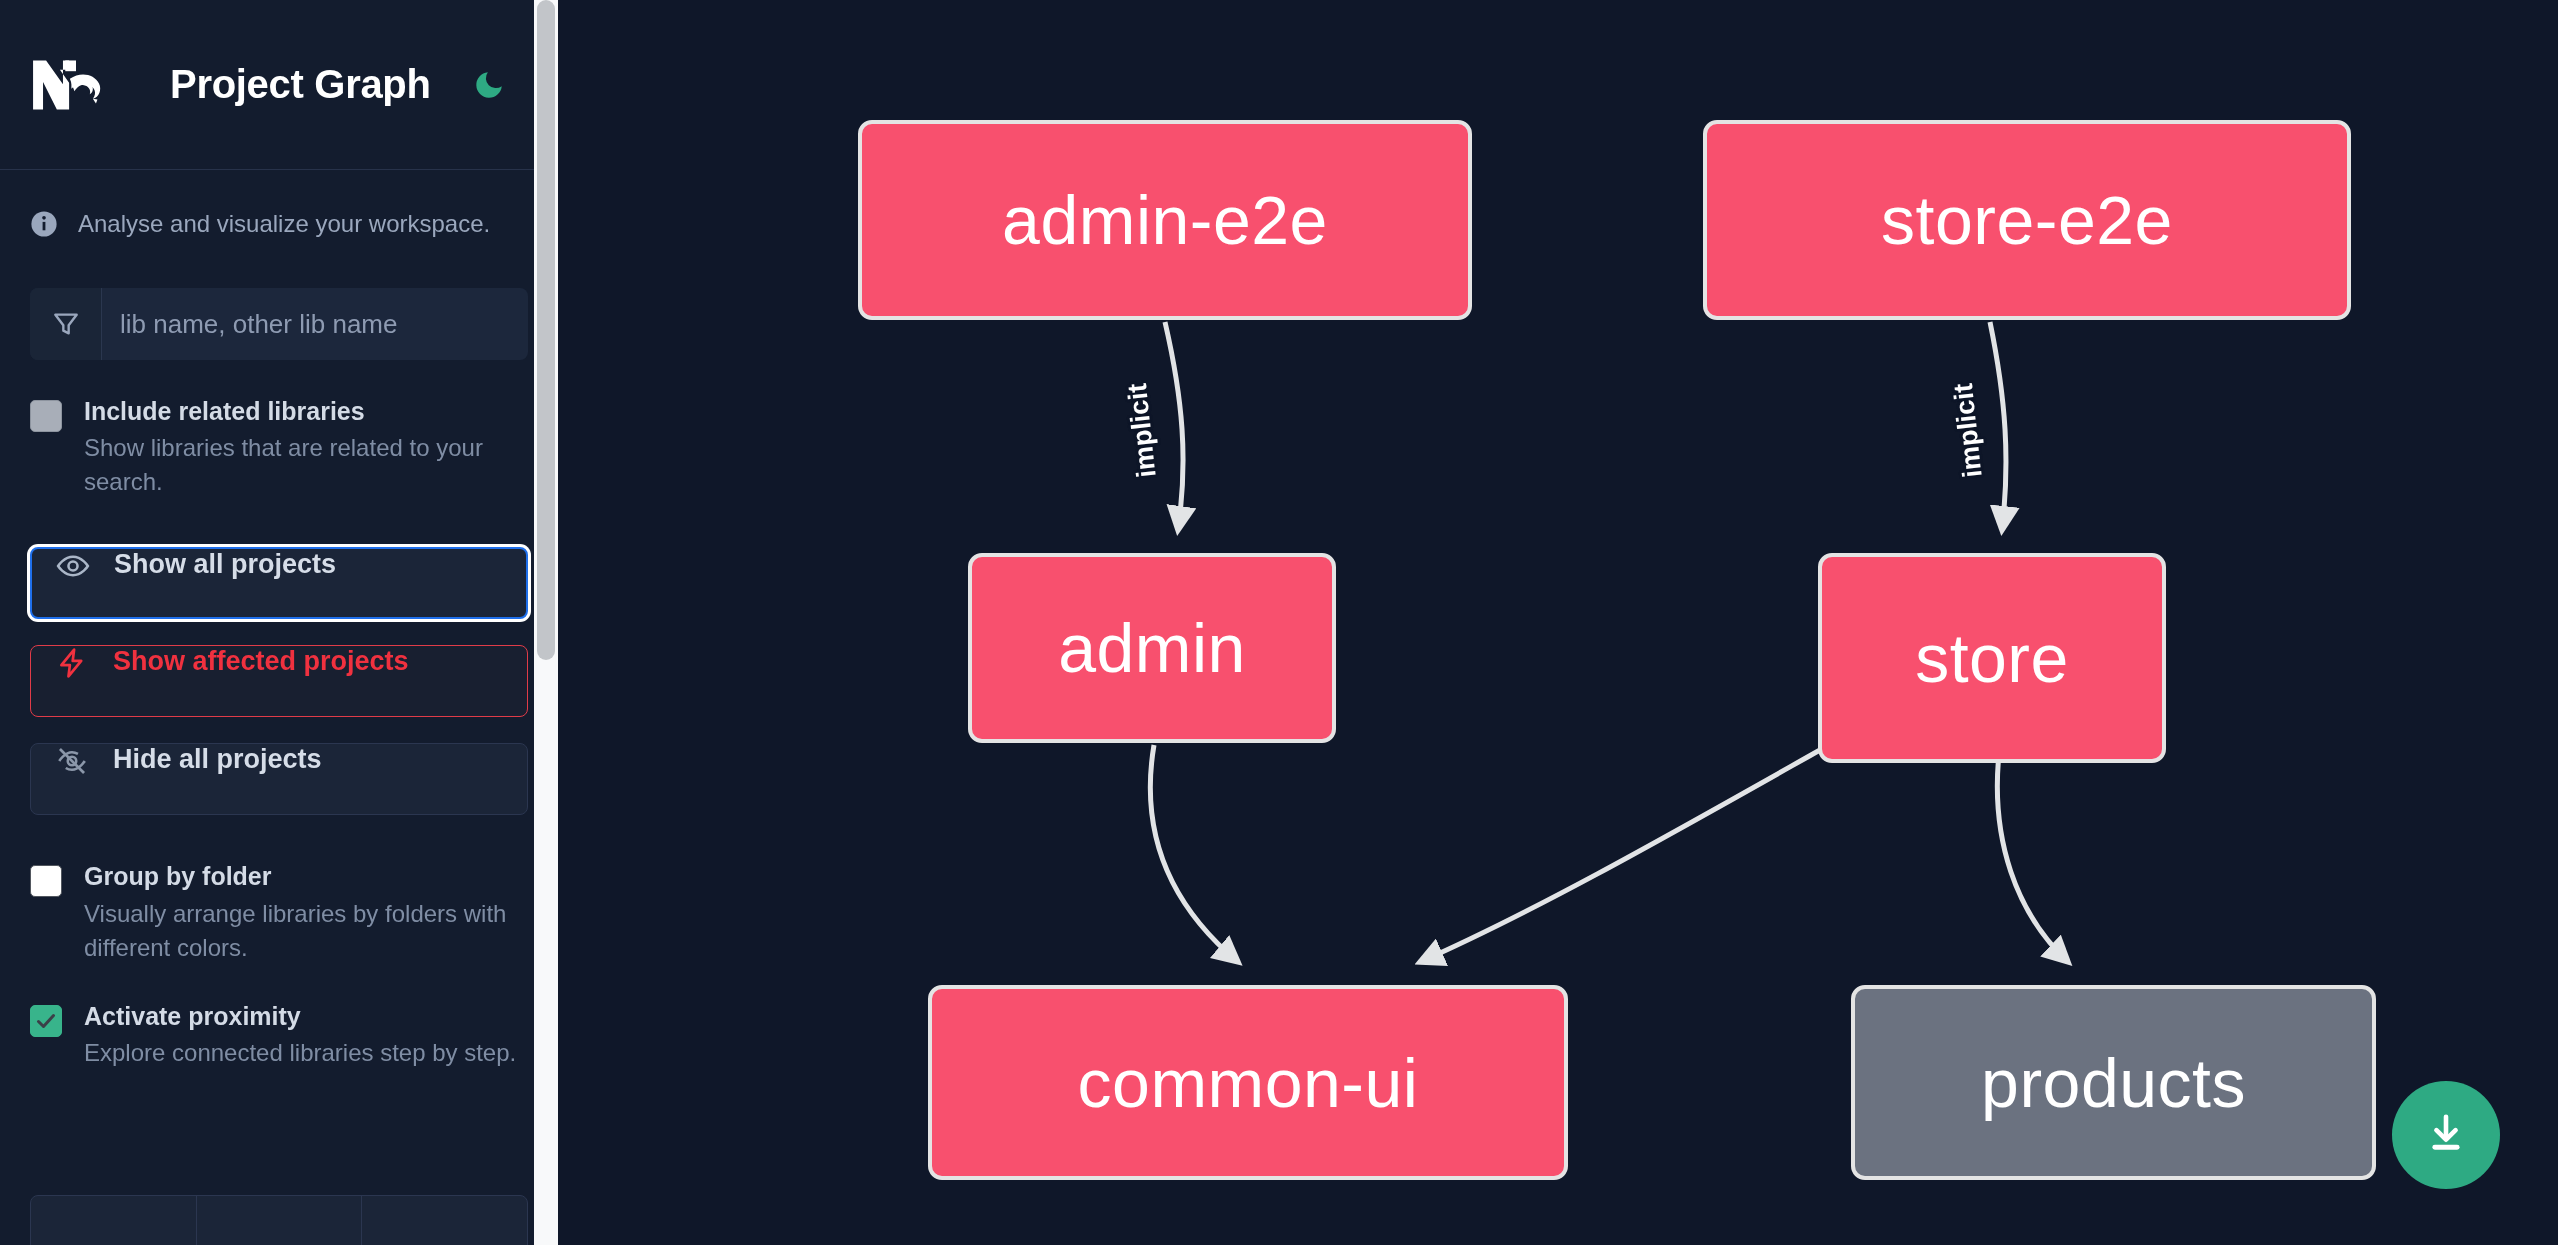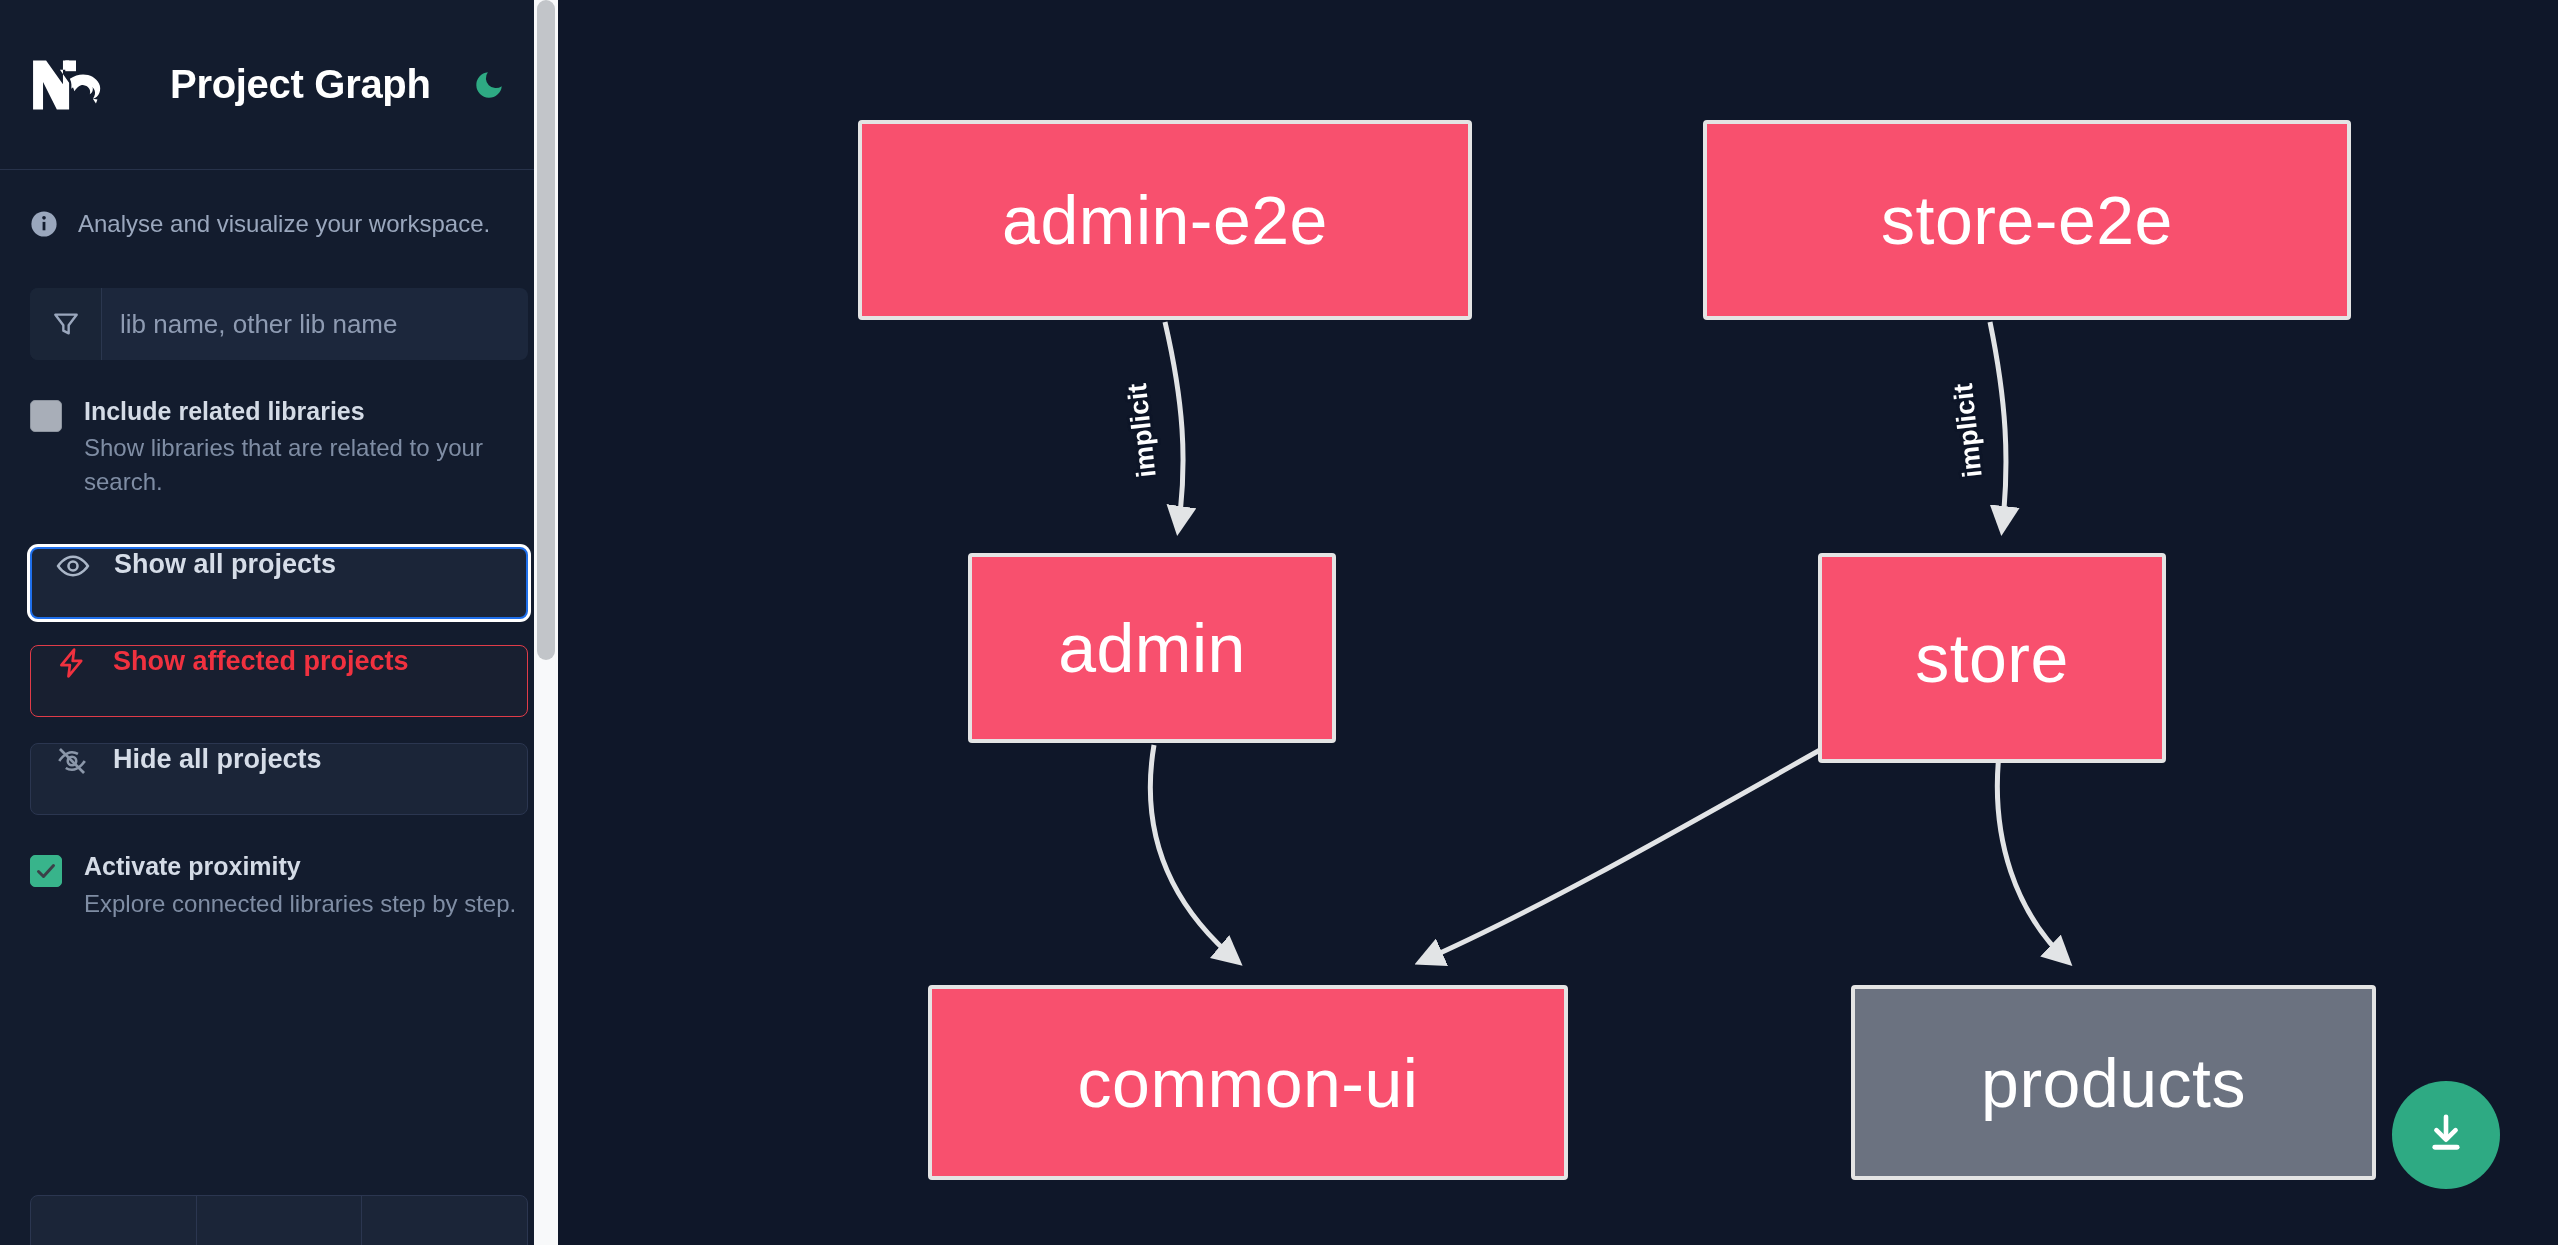--- a/index.html
+++ b/index.html
@@ -158,21 +158,21 @@
   
   .graph {
     position: relative;
     flex: 1;
     height: 1245px;
     background: #0f1729;
     overflow: hidden;
   }
   .node {
     position: absolute;
-    border-radius: 4px;
+    border-radius: 14px;
     border: 4px solid #e4e4e4;
     display: flex;
     align-items: center;
     justify-content: center;
     color: #ffffff;
     font-size: 68px;
     font-weight: 400;
     letter-spacing: 0.5px;
     cursor: pointer;
     user-select: none;
@@ -285,20 +285,27 @@
           <svg viewBox="0 0 24 24" width="34" height="34" aria-hidden="true">
             <path d="M3 12S6.8 5.8 12 5.8c1.6 0 3 .5 4.2 1.2M21 12s-3.8 6.2-9 6.2c-1.7 0-3.2-.5-4.4-1.3" fill="none" stroke="#8b97a9" stroke-width="1.8"></path>
             <circle cx="12" cy="12" r="3" fill="none" stroke="#8b97a9" stroke-width="1.8"></circle>
             <line x1="3.5" y1="3.5" x2="20.5" y2="20.5" stroke="#8b97a9" stroke-width="1.9"></line>
           </svg>
         </span>
         <span class="pbtn-label">Hide all projects</span>
       </div>
     </div>
 
+    <div class="check-block" style="margin-top:46px">
+      <span class="chk white"></span>
+      <span class="chk-body">
+        <span class="chk-title" style="display:block">Group by folder</span>
+        <span class="chk-desc" style="display:block">Visually arrange libraries by folders with different colors.</span>
+      </span>
+    </div>
 
     <div class="check-block" style="margin-top:36px">
       <span class="chk green">
         <svg viewBox="0 0 24 24" width="24" height="24" aria-hidden="true">
           <path d="M4.5 12.5l5 5 10-11" fill="none" stroke="#3b4048" stroke-width="3" stroke-linecap="round" stroke-linejoin="round"></path>
         </svg>
       </span>
       <span class="chk-body">
         <span class="chk-title" style="display:block">Activate proximity</span>
         <span class="chk-desc" style="display:block">Explore connected libraries step by step.</span>

